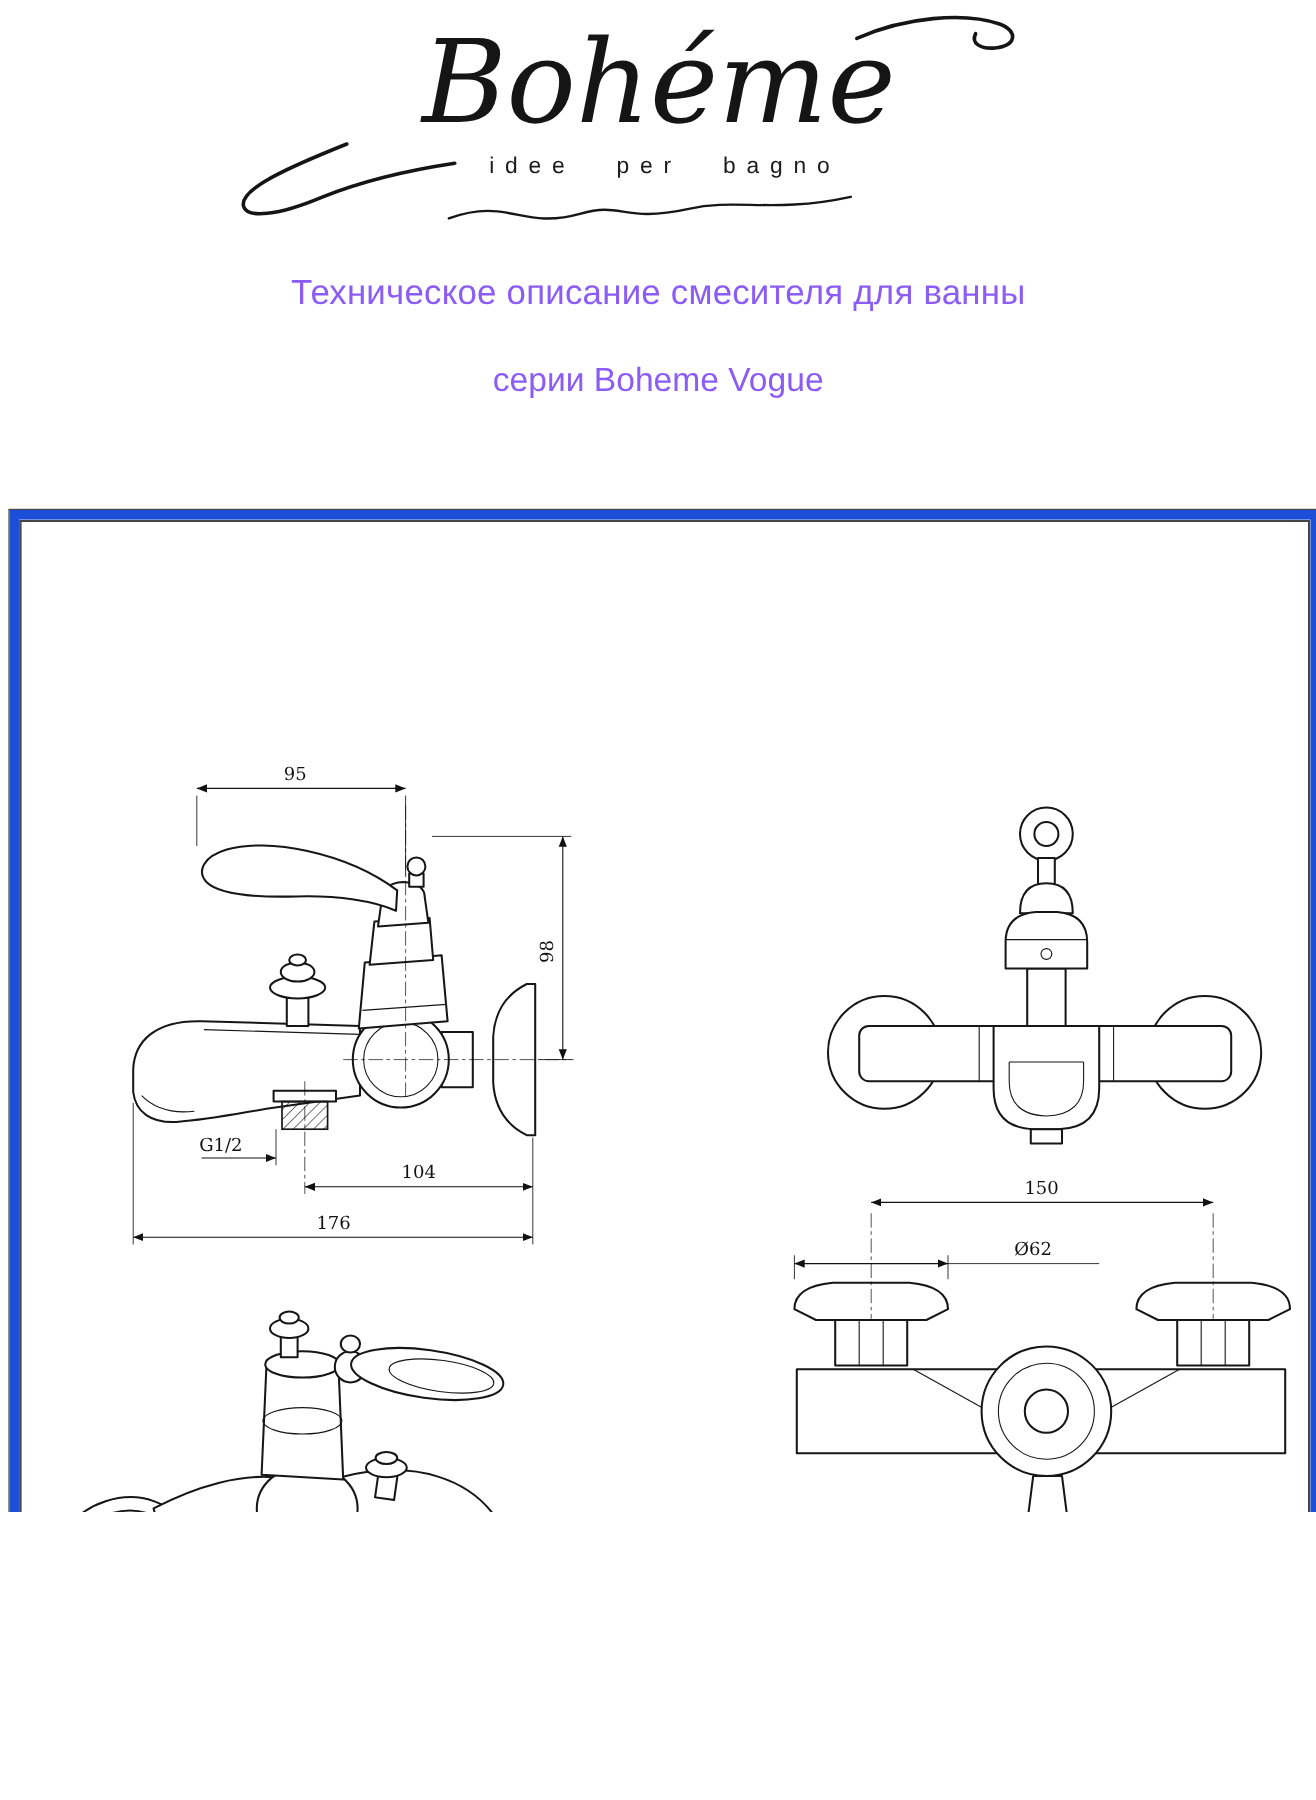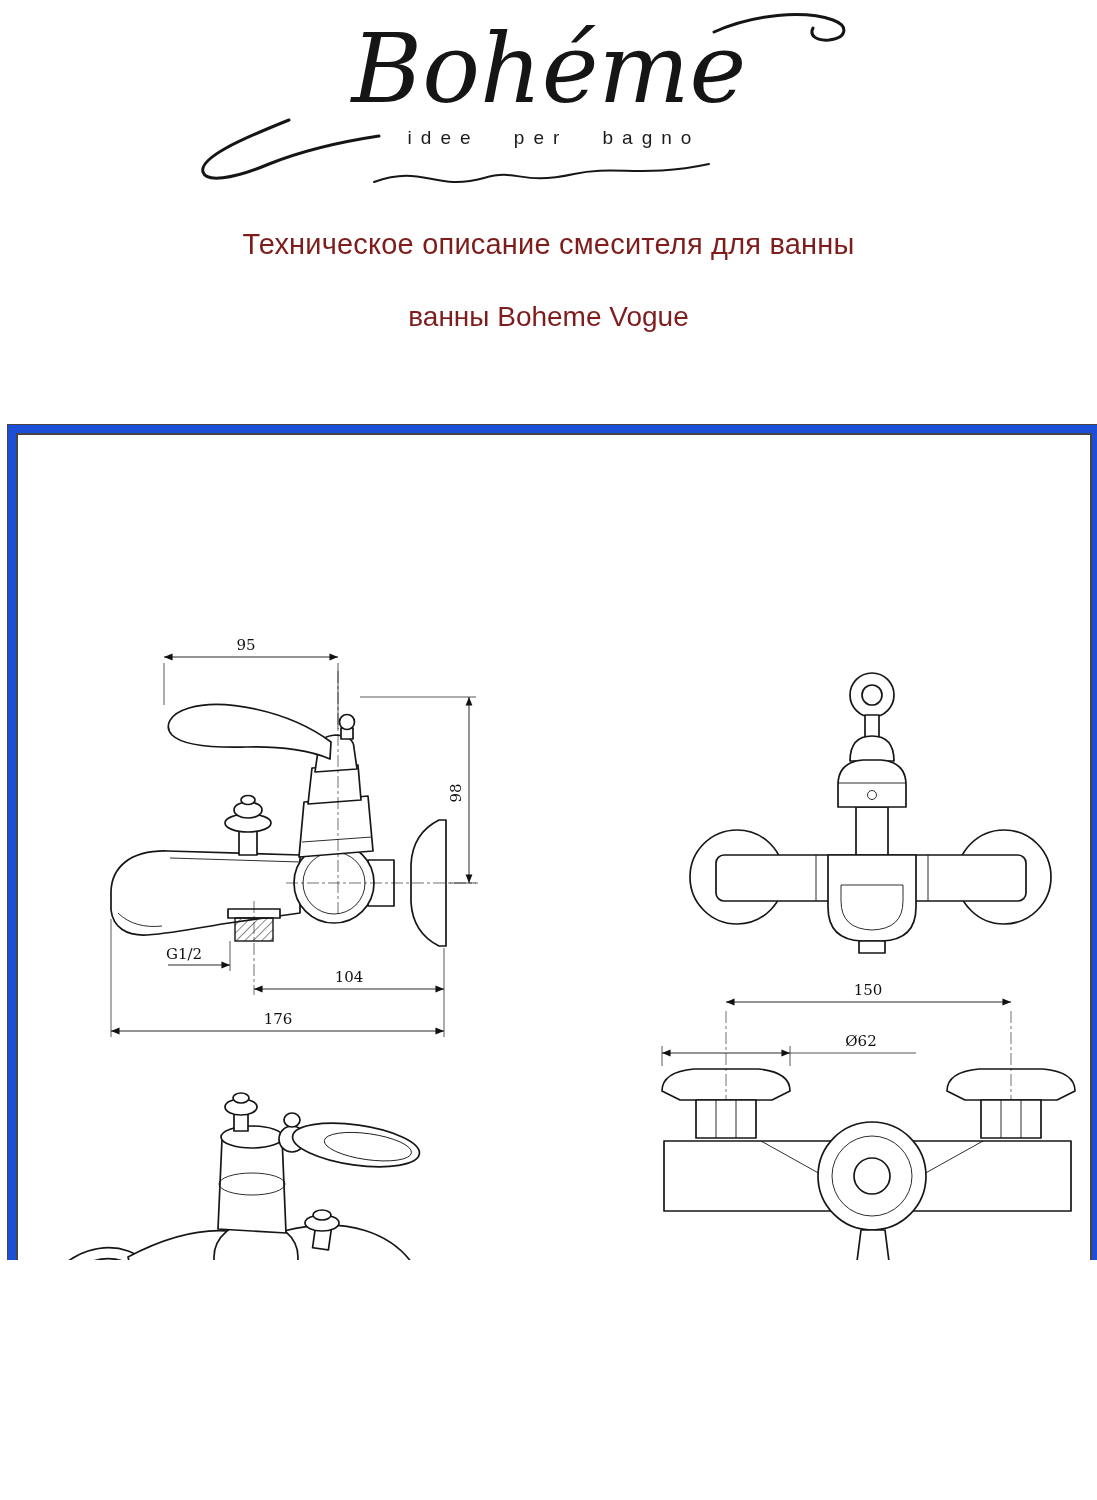--- a/index.html
+++ b/index.html
@@ -2,21 +2,21 @@
 <html><head>
 <meta charset="utf-8">
 <style>
   html,body{margin:0;padding:0;background:#fff;}
   .page{position:relative;width:1097px;height:1260px;background:#fff;font-family:"Liberation Sans",sans-serif;overflow:hidden;}
   .logo-wrap{position:absolute;top:2px;left:0;width:100%;display:flex;justify-content:center;}
   .brand-text{font-family:"DejaVu Serif",serif;font-style:italic;font-size:96px;fill:#151515;}
   .tagline-text{font-family:"Liberation Sans",sans-serif;font-size:19px;letter-spacing:9px;word-spacing:20px;fill:#1b1b1b;}
   .flourish{fill:none;stroke:#151515;stroke-width:3;stroke-linecap:round;}
   .flourish.thin{stroke-width:2;}
-  .title-block{position:absolute;top:228px;left:0;width:100%;text-align:center;color:#7f1d1d;}
+  .title-block{position:absolute;top:228px;left:0;width:100%;text-align:center;color:#8b5cf6;}
   .title-line1{font-size:29px;letter-spacing:.2px;}
   .title-line2{font-size:28px;margin-top:40px;}
   .draw-box{position:absolute;left:8px;top:425px;width:1076px;height:1055px;border:8px solid #1d4ed8;
             box-shadow:inset 0 0 0 2px #454545, 0 0 0 1px #454545;background:#fff;}
   .draw-box svg{display:block;width:100%;height:100%;}
   
   .obj{fill:#fff;stroke:#161616;stroke-width:1.7;stroke-linejoin:round;}
   .thin{fill:none;stroke:#161616;stroke-width:0.9;}
   .dim-line{fill:none;stroke:#111;stroke-width:0.9;}
   .ext{fill:none;stroke:#111;stroke-width:0.7;}
@@ -33,21 +33,21 @@
       <path class="flourish" d="M120,118 C70,138 30,156 34,170 C37,180 62,178 100,162 C130,150 170,140 210,134"></path>
       <path class="flourish" d="M545,30 C585,12 635,8 664,18 C680,24 678,36 660,38 C648,39 640,34 644,26"></path>
       <path class="flourish thin" d="M205,180 C255,162 265,190 315,176 C350,166 350,184 405,172 C445,163 475,176 540,162"></path>
       <text class="brand-text" x="380" y="100" text-anchor="middle">Bohéme</text>
       <text class="tagline-text" x="385" y="142" text-anchor="middle">idee per bagno</text>
     </svg>
   </div>
 
   <div class="title-block">
     <div class="title-line1">Техническое описание смесителя для ванны</div>
-    <div class="title-line2">ванны Boheme Vogue</div>
+    <div class="title-line2">серии Boheme Vogue</div>
   </div>
 
   <div class="draw-box">
     <svg viewBox="0 0 1076 1043" preserveAspectRatio="xMidYMid meet">
       <defs>
         <marker id="arr" viewBox="0 0 10 10" refX="9.5" refY="5" markerWidth="10" markerHeight="10" orient="auto-start-reverse">
           <path d="M0,1.2 L9.5,5 L0,8.8 Z" fill="#111"></path>
         </marker>
         <pattern id="hatch" width="6" height="6" patternTransform="rotate(45)" patternUnits="userSpaceOnUse">
           <line x1="0" y1="0" x2="0" y2="6" stroke="#161616" stroke-width="1"></line>

